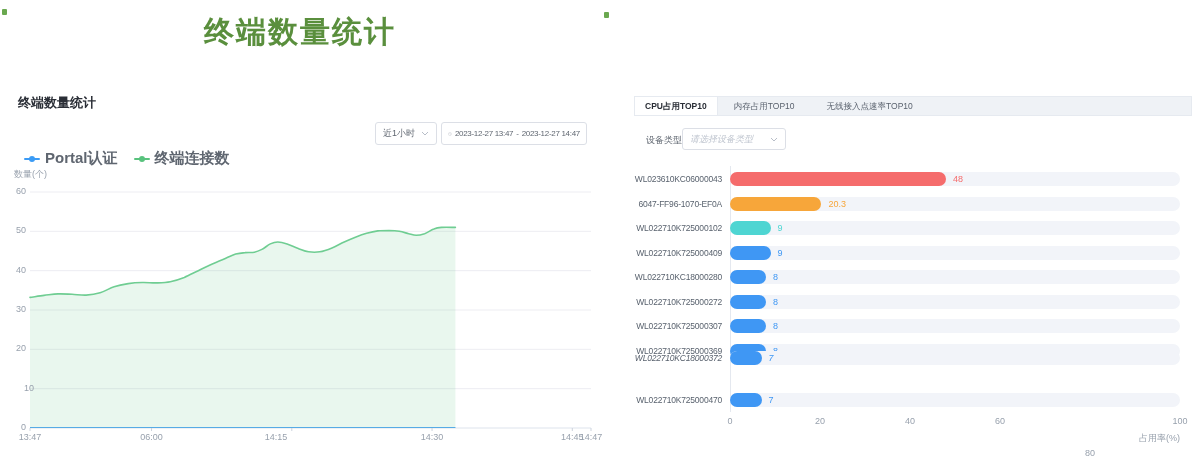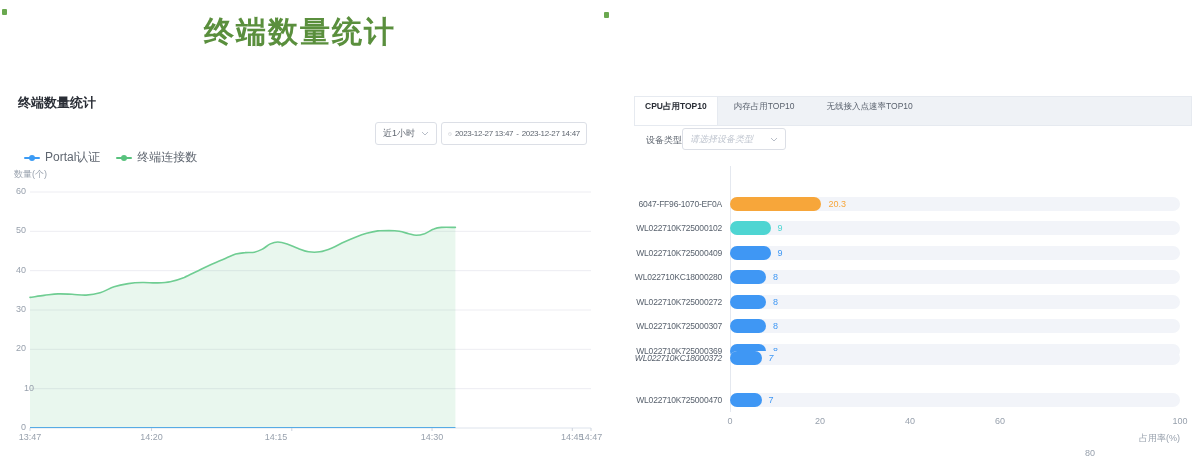--- a/index.html
+++ b/index.html
@@ -12,29 +12,29 @@
   .card-title{position:absolute;left:18px;top:94px;font-size:13px;font-weight:bold;color:#2a2e36;}
   .select-box{position:absolute;display:flex;align-items:center;justify-content:space-between;
               border:1px solid #dcdfe6;border-radius:3px;background:#fff;color:#5f6670;
               font-size:9px;padding:0 7px;box-sizing:border-box;cursor:pointer;}
   #time-range{left:375px;top:122px;width:62px;height:23px;}
   #date-range{position:absolute;left:441px;top:122px;width:146px;height:23px;display:flex;
               align-items:center;justify-content:space-between;gap:3px;border:1px solid #dcdfe6;
               border-radius:3px;background:#fff;color:#5f6670;font-size:8px;letter-spacing:-0.3px;
               padding:0 6px;box-sizing:border-box;white-space:nowrap;overflow:hidden;cursor:pointer;}
   .legend{position:absolute;left:24px;top:149px;display:flex;gap:16px;align-items:center;}
-  .legend-item{display:flex;align-items:center;gap:5px;font-size:12px;color:#5f6670;cursor:pointer;}
+  .legend-item{display:flex;align-items:center;gap:5px;font-size:15px;color:#5f6670;cursor:pointer;font-weight:bold;}
   .lg-marker{position:relative;width:16px;height:2px;border-radius:1px;}
   .lg-dot{position:absolute;left:5px;top:-2px;width:6px;height:6px;border-radius:50%;}
   .y-name{position:absolute;left:14px;top:168px;font-size:9px;color:#98a1ad;}
   #line-chart{position:absolute;left:0;top:170px;width:600px;height:285px;}
   #line-chart svg{position:absolute;left:0;top:0;}
   .ytick{position:absolute;width:26px;text-align:right;font-size:9px;color:#98a1ad;}
   .xtick{position:absolute;width:44px;text-align:center;font-size:9px;color:#98a1ad;top:262px;}
-  #tab-bar{position:absolute;left:634px;top:96px;width:558px;height:30px;background:#eff2f6;
+  #tab-bar{position:absolute;left:634px;top:96px;width:558px;height:20px;background:#eff2f6;
            border:1px solid #e6eaf0;box-sizing:border-box;display:flex;}
   .tab{font-size:8.5px;color:#5a626e;line-height:18px;padding:0 16px;cursor:pointer;white-space:nowrap;}
   .tab.active{background:#fff;color:#2a2e36;font-weight:bold;border-right:1px solid #e6eaf0;padding:0 10px;}
   #filter-label{position:absolute;left:646px;top:134px;font-size:9px;color:#5f6670;}
   #device-select{left:682px;top:128px;width:104px;height:22px;}
   #device-select .ph{color:#bfc5cf;font-style:italic;}
   #bar-chart{position:absolute;left:600px;top:160px;width:600px;height:296px;}
   .bar-row{position:absolute;left:0;right:0;height:14px;}
   .bar-row-label{position:absolute;left:0;top:0;width:122px;text-align:right;font-size:8.5px;
                  color:#59626e;line-height:14px;letter-spacing:-0.2px;}
@@ -109,21 +109,21 @@
         <path d="M30.0,127.4C32.3,127.1,39.4,126.0,44.0,125.4C48.7,124.9,53.4,124.1,58.0,123.9C62.7,123.7,67.4,124.1,72.1,124.3C76.7,124.5,81.4,125.3,86.1,125.1C90.8,124.8,95.5,124.1,100.1,122.7C104.8,121.3,109.5,118.3,114.1,116.8C118.8,115.3,123.5,114.4,128.2,113.6C132.9,112.9,137.5,112.6,142.2,112.5C146.9,112.3,151.5,113.0,156.2,112.9C160.9,112.7,165.6,112.6,170.3,111.7C174.9,110.8,179.6,109.2,184.3,107.4C188.9,105.5,193.6,102.9,198.3,100.7C203.0,98.4,207.6,96.1,212.3,94.0C217.0,91.9,222.5,89.7,226.3,88.1C230.2,86.4,232.6,85.1,235.7,84.1C238.8,83.2,241.9,82.9,245.0,82.6C248.2,82.2,251.6,82.7,254.4,82.2C257.2,81.7,259.2,80.8,261.9,79.4C264.5,78.1,267.6,75.2,270.3,73.9C272.9,72.7,275.0,72.0,277.8,72.0C280.6,72.0,283.7,72.8,287.1,73.9C290.6,75.0,294.8,77.3,298.3,78.6C301.9,80.0,305.0,81.3,308.6,81.8C312.2,82.3,316.0,82.4,319.8,81.8C323.7,81.1,328.0,79.5,332.0,77.9C336.1,76.2,340.3,73.7,344.2,72.0C348.1,70.2,351.6,68.7,355.4,67.2C359.1,65.8,362.9,64.4,366.6,63.3C370.3,62.3,374.1,61.4,377.8,60.9C381.6,60.5,385.5,60.5,389.0,60.5C392.6,60.6,396.1,60.8,399.3,61.3C402.6,61.9,405.9,63.0,408.7,63.7C411.5,64.4,413.5,65.3,416.2,65.3C418.8,65.3,421.6,64.7,424.6,63.7C427.5,62.6,431.1,60.0,433.9,59.0C436.7,57.9,437.8,57.7,441.4,57.4C445.0,57.1,453.1,57.4,455.4,57.4" fill="none" stroke="#6fcd92" stroke-width="1.6" stroke-linejoin="round" stroke-linecap="round"></path>
       </svg>
       <div class="ytick" style="top: 252px; left: 0px;">0</div>
       <div class="ytick" style="top: 212.667px; left: 8px;">10</div>
       <div class="ytick" style="top: 173.334px; left: 0px;">20</div>
       <div class="ytick" style="top: 134.001px; left: 0px;">30</div>
       <div class="ytick" style="top: 94.668px; left: 0px;">40</div>
       <div class="ytick" style="top: 55.335px; left: 0px;">50</div>
       <div class="ytick" style="top: 16.002px; left: 0px;">60</div>
       <div class="xtick" style="left: 8px;">13:47</div>
-      <div class="xtick" style="left: 129.55px;">14:20</div>
+      <div class="xtick" style="left: 129.55px;">06:00</div>
       <div class="xtick" style="left: 254px;">14:15</div>
       <div class="xtick" style="left: 410.05px;">14:30</div>
       <div class="xtick" style="left: 550.3px;">14:45</div>
       <div class="xtick" style="left: 569px;">14:47</div>
     </div>
 
   <div id="tab-bar">
       <div class="tab active">CPU占用TOP10</div>
       <div class="tab">内存占用TOP10</div>
       <div class="tab">无线接入点速率TOP10</div>
@@ -134,20 +134,26 @@
   <div class="select-box" id="device-select">
     <span class="ph">请选择设备类型</span>
     <svg class="chev" width="8" height="5" viewBox="0 0 8 5">
       <polyline points="1,1 4,4 7,1" fill="none" stroke="#b8bec8" stroke-width="1"></polyline>
     </svg>
   </div>
 
   <div id="bar-chart">
     <div class="x-name">占用率(%)</div>
   <div class="vaxis"></div>
+      <div class="bar-row" style="top: 12px;">
+        <div class="bar-row-label">WL023610KC06000043</div>
+        <div class="bar-track" style="background: rgb(242, 244, 249);"></div>
+        <div class="bar-fill" style="width: 216px; background: rgb(245, 108, 108);"></div>
+        <div class="bar-value" style="left: 353px; color: rgb(245, 108, 108);">48</div>
+      </div>
       <div class="bar-row" style="top: 37px;">
         <div class="bar-row-label">6047-FF96-1070-EF0A</div>
         <div class="bar-track" style="background: rgb(242, 244, 249);"></div>
         <div class="bar-fill" style="width: 91.4px; background: rgb(247, 166, 58);"></div>
         <div class="bar-value" style="left: 228.4px; color: rgb(247, 166, 58);">20.3</div>
       </div>
       <div class="bar-row" style="top: 61px;">
         <div class="bar-row-label">WL022710K725000102</div>
         <div class="bar-track" style="background: rgb(242, 244, 249);"></div>
         <div class="bar-fill" style="width: 40.5px; background: rgb(78, 213, 210);"></div>

